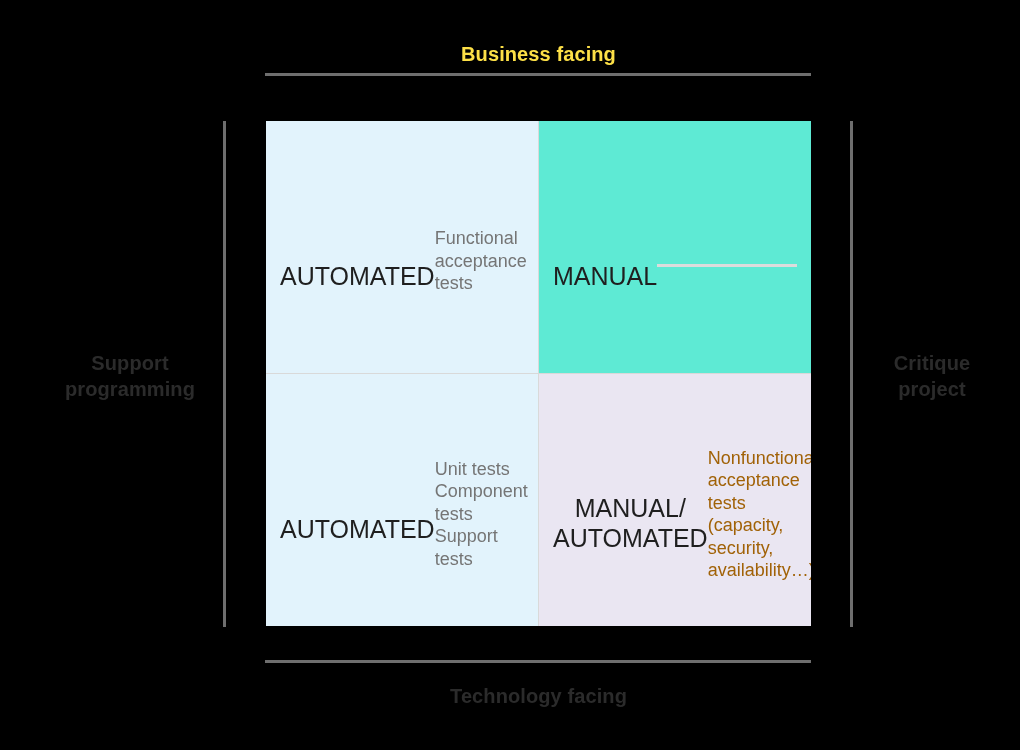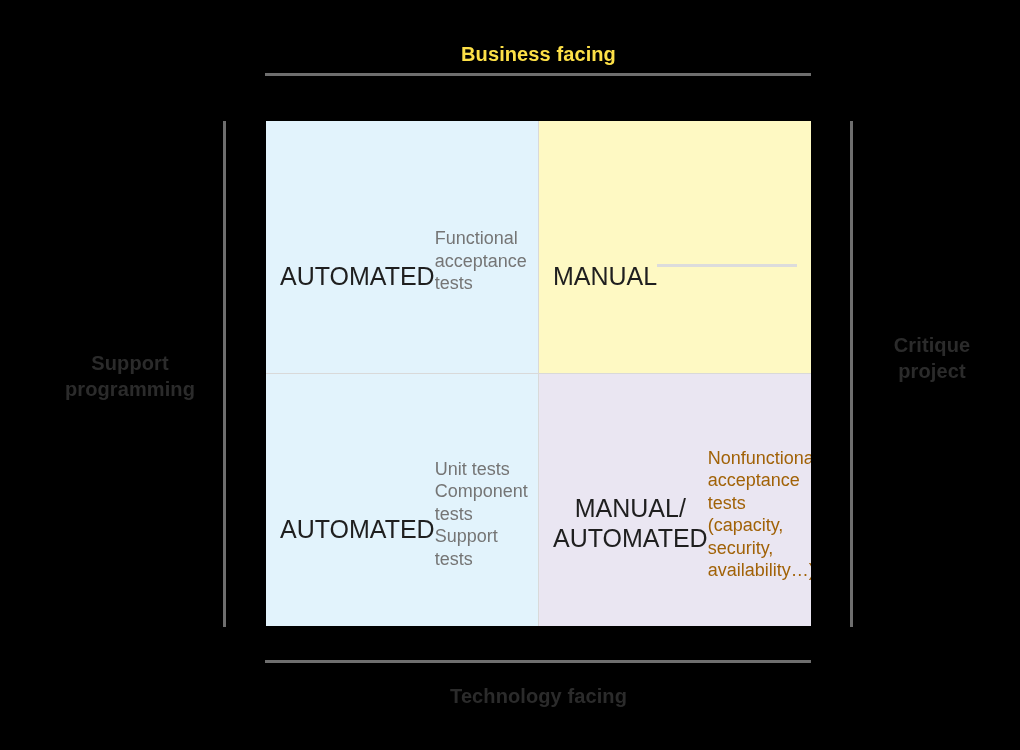--- a/index.html
+++ b/index.html
@@ -30,21 +30,21 @@
     font-weight: bold;
     font-size: 20px;
     line-height: 26px;
     text-align: center;
     letter-spacing: 0.1px;
     white-space: pre-line;
   }
   #label-top    { left: 266px; top: 41px;  width: 545px; }
   #label-bottom { left: 266px; top: 683px; width: 545px; }
   #label-left   { left: 35px;  top: 350px; width: 190px; }
-  #label-right  { left: 852px; top: 332px; width: 160px; }
+  #label-right  { left: 852px; top: 350px; width: 160px; }
 
   
   .rule-h {
     position: absolute;
     left: 265px;
     width: 546px;
     height: 3px;
     background: #6e6e6e;
   }
   #rule-top    { top: 73px; }
@@ -149,21 +149,21 @@
 
   <div id="grid">
 
     <div id="quad-top-left" class="quadrant" style="background: rgb(226, 243, 252);">
       <div class="q-title" style="color: rgb(31, 31, 31);">AUTOMATED</div>
       <div class="q-divider" style="background: rgb(220, 220, 220);"></div>
       <div class="q-body" style="color: rgb(117, 117, 117);">Functional
 acceptance tests</div>
     </div>
 
-    <div id="quad-top-right" class="quadrant" style="background: #fef9c3;">
+    <div id="quad-top-right" class="quadrant" style="background: #5eead4;">
       <div class="q-title" style="color: rgb(31, 31, 31);">MANUAL</div>
       <div class="q-divider" style="background: rgb(220, 220, 220);"></div>
     </div>
 
     <div id="quad-bottom-left" class="quadrant" style="background: rgb(226, 243, 252);">
       <div class="q-title" style="color: rgb(31, 31, 31);">AUTOMATED</div>
       <div class="q-divider" style="background: rgb(220, 220, 220);"></div>
       <div class="q-body" style="color: rgb(117, 117, 117);">Unit tests
 Component tests
 Support tests</div>

